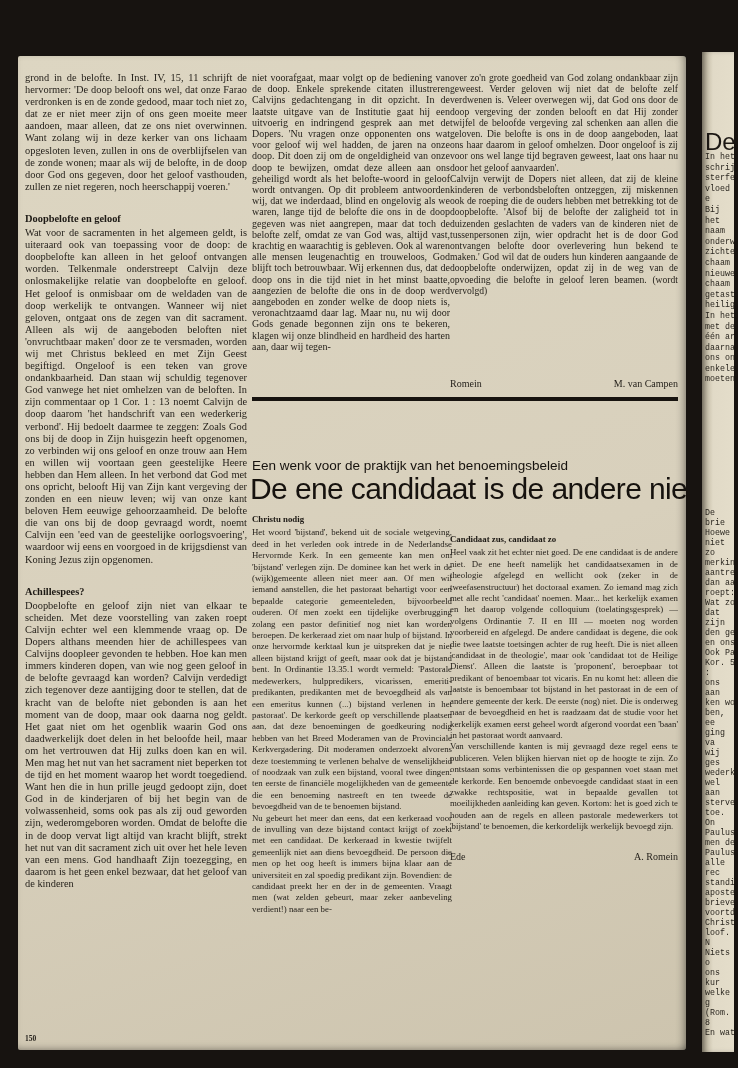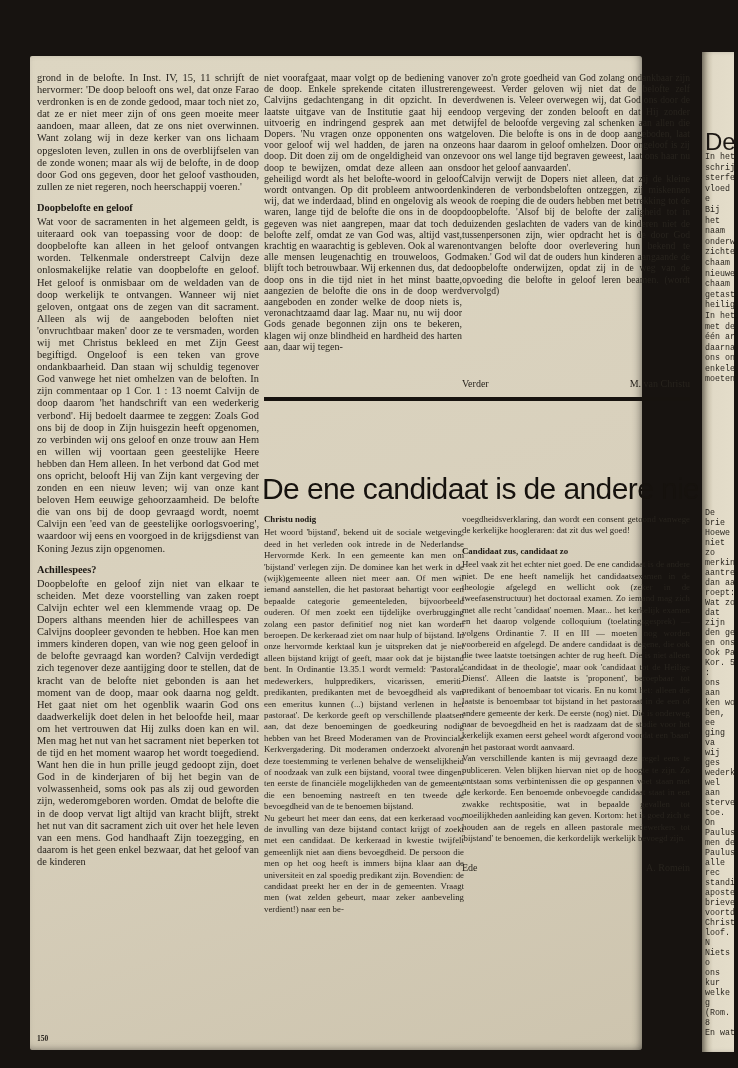--- a/index.html
+++ b/index.html
@@ -7,33 +7,33 @@
     width:738px;height:1068px;
     background:#171310;
     font-family:"Liberation Serif", serif;
     position:relative;overflow:hidden;
   }
   .page{
     position:absolute;
     background:linear-gradient(160deg,#ddd6c2 0%,#d8d0bc 55%,#cdc4ae 100%);
   }
   .main-page{
-    left:30px;top:56px;width:612px;height:994px;
+    left:18px;top:56px;width:668px;height:994px;
     box-shadow:inset -6px 0 10px -5px rgba(0,0,0,.45), inset 0 -5px 8px -5px rgba(0,0,0,.35);
     border-radius:2px 3px 3px 2px;
   }
   .next-page{
     left:702px;top:52px;width:32px;height:1000px;
     background:linear-gradient(90deg,#bdb49d 0%,#e1dac7 35%,#e4ddca 100%);
     box-shadow:inset 5px 0 6px -3px rgba(0,0,0,.5);
     overflow:hidden;
   }
   .col{position:absolute;overflow:hidden;color:#27231d;text-align:justify;}
   .col p{margin:0;}
-  .col h3{margin:9px 0 2px 0;font-size:inherit;color:#1d1914;}
+  .col h3{margin:20px 0 2px 0;font-size:inherit;color:#1d1914;}
   .col h3.first{margin-top:0;}
   .col1{left:7px;top:16px;width:222px;height:964px;font-size:10.4px;line-height:12.1px;}
   .col2{left:234px;top:16px;width:198px;height:326px;font-size:10px;line-height:11.2px;}
   .col3{left:432px;top:16px;width:228px;height:302px;font-size:9.6px;line-height:11.2px;}
   .a2col1{left:234px;top:458px;width:200px;height:502px;font-size:8.8px;line-height:11.4px;}
   .a2col2{left:432px;top:458px;width:228px;height:502px;font-size:8.8px;line-height:11.4px;}
   .signature{
     position:absolute;left:432px;top:322px;width:228px;
     display:flex;justify-content:space-between;
     font-size:10px;color:#27231d;
@@ -87,36 +87,36 @@
   <div class="col col2">
     <p>niet voorafgaat, maar volgt op de bediening van de doop. Enkele sprekende citaten illustreren Calvijns gedachtengang in dit opzicht. In de laatste uitgave van de Institutie gaat hij een uitvoerig en indringend gesprek aan met de Dopers. 'Nu vragen onze opponenten ons wat voor geloof wij wel hadden, de jaren na onze doop. Dit doen zij om de ongeldigheid van onze doop te bewijzen, omdat deze alleen aan ons geheiligd wordt als het belofte-woord in geloof wordt ontvangen. Op dit probleem antwoorden wij, dat we inderdaad, blind en ongelovig als we waren, lange tijd de belofte die ons in de doop gegeven was niet aangrepen, maar dat toch de belofte zelf, omdat ze van God was, altijd vast, krachtig en waarachtig is gebleven. Ook al waren alle mensen leugenachtig en trouweloos, God blijft toch betrouwbaar. Wij erkennen dus, dat de doop ons in die tijd niet in het minst baatte, aangezien de belofte die ons in de doop werd aangeboden en zonder welke de doop niets is, veronachtzaamd daar lag. Maar nu, nu wij door Gods genade begonnen zijn ons te bekeren, klagen wij onze blindheid en hardheid des harten aan, daar wij tegen-</p>
   </div>
 
   <div class="col col3">
     <p>over zo'n grote goedheid van God zolang ondankbaar zijn geweest. Verder geloven wij niet dat de belofte zelf verdwenen is. Veleer overwegen wij, dat God ons door de doop vergeving der zonden belooft en dat Hij zonder twijfel de beloofde vergeving zal schenken aan allen die geloven. Die belofte is ons in de doop aangeboden, laat ons haar daarom in geloof omhelzen. Door ongeloof is zij voor ons wel lange tijd begraven geweest, laat ons haar nu door het geloof aanvaarden'.</p>
     <p>Calvijn verwijt de Dopers niet alleen, dat zij de kleine kinderen de verbondsbeloften ontzeggen, zij miskennen ook de roeping die de ouders hebben met betrekking tot de doopbelofte. 'Alsof bij de belofte der zaligheid tot in duizenden geslachten de vaders van de kinderen niet de tussenpersonen zijn, wier opdracht het is de door God ontvangen belofte door overlevering hun bekend te maken.' God wil dat de ouders hun kinderen aangaande de doopbelofte onderwijzen, opdat zij in de weg van de opvoeding die belofte in geloof leren beamen. (wordt vervolgd)</p>
   </div>
 
   <div class="signature">
-    <span>Verder</span>
-    <span>M. van Christu</span>
+    <span>Romein</span>
+    <span>M. van Campen</span>
   </div>
 
   <div class="rule"></div>
 
+  <div class="kicker">Een wenk voor de praktijk van het benoemingsbeleid</div>
   <h1 class="headline">De ene candidaat is de andere niet</h1>
 
   <div class="col a2col1">
     <h3 class="first">Christu nodig</h3>
     <p>Het woord 'bijstand', bekend uit de sociale wetgeving, deed in het verleden ook intrede in de Nederlandse Hervormde Kerk. In een gemeente kan men om 'bijstand' verlegen zijn. De dominee kan het werk in de (wijk)gemeente alleen niet meer aan. Of men wil iemand aanstellen, die het pastoraat behartigt voor een bepaalde categorie gemeenteleden, bijvoorbeeld ouderen. Of men zoekt een tijdelijke overbrugging zolang een pastor definitief nog niet kan worden beroepen. De kerkeraad ziet om naar hulp of bijstand. In onze hervormde kerktaal kun je uitspreken dat je niet alleen bijstand krijgt of geeft, maar ook dat je bijstand bent. In Ordinantie 13.35.1 wordt vermeld: 'Pastorale medewerkers, hulppredikers, vicarissen, emeriti-predikanten, predikanten met de bevoegdheid als van een emeritus kunnen (...) bijstand verlenen in het pastoraat'. De kerkorde geeft op verschillende plaatsen aan, dat deze benoemingen de goedkeuring nodig hebben van het Breed Moderamen van de Provinciale Kerkvergadering. Dit moderamen onderzoekt alvorens deze toestemming te verlenen behalve de wenselijkheid of noodzaak van zulk een bijstand, vooral twee dingen: ten eerste de financiële mogelijkheden van de gemeente die een benoeming nastreeft en ten tweede de bevoegdheid van de te benoemen bijstand.</p>
     <p>Nu gebeurt het meer dan eens, dat een kerkeraad voor de invulling van deze bijstand contact krijgt of zoekt met een candidaat. De kerkeraad in kwestie twijfelt gemeenlijk niet aan diens bevoegdheid. De persoon die men op het oog heeft is immers bijna klaar aan de universiteit en zal spoedig predikant zijn. Bovendien: de candidaat preekt her en der in de gemeenten. Vraagt men (wat zelden gebeurt, maar zeker aanbeveling verdient!) naar een be-</p>
   </div>
 
   <div class="col a2col2">
-    <p>voegdheidsverklaring, dan wordt een consent getoond vanwege de kerkelijke hoogleraren: dat zit dus wel goed!</p>
     <h3>Candidaat zus, candidaat zo</h3>
     <p>Heel vaak zit het echter niet goed. De ene candidaat is de andere niet. De ene heeft namelijk het candidaatsexamen in de theologie afgelegd en wellicht ook (zeker in de tweefasenstructuur) het doctoraal examen. Zo iemand mag zich met alle recht 'candidaat' noemen. Maar... het kerkelijk examen en het daarop volgende colloquium (toelatingsgesprek) — volgens Ordinantie 7. II en III — moeten nog worden voorbereid en afgelegd. De andere candidaat is degene, die ook die twee laatste toetsingen achter de rug heeft. Die is niet alleen 'candidaat in de theologie', maar ook 'candidaat tot de Heilige Dienst'. Alleen die laatste is 'proponent', beroepbaar tot predikant of benoembaar tot vicaris. En nu komt het: alleen die laatste is benoembaar tot bijstand in het pastoraat in de een of andere gemeente der kerk. De eerste (nog) niet. Die is onderweg naar de bevoegdheid en het is raadzaam dat de studie voor het kerkelijk examen eerst geheel wordt afgerond voordat een 'baan' in het pastoraat wordt aanvaard.</p>
     <p>Van verschillende kanten is mij gevraagd deze regel eens te publiceren. Velen blijken hiervan niet op de hoogte te zijn. Zo ontstaan soms verbintenissen die op gespannen voet staan met de kerkorde. Een benoemde onbevoegde candidaat staat in een zwakke rechtspositie, wat in bepaalde gevallen tot moeilijkheden aanleiding kan geven. Kortom: het is goed zich te houden aan de regels en alleen pastorale medewerkers tot 'bijstand' te benoemen, die kerkordelijk werkelijk bevoegd zijn.</p>
     <div class="signature2">
       <span>Ede</span>
       <span>A. Romein</span>
     </div>
   </div>
 
   <div class="pagenum">150</div>

